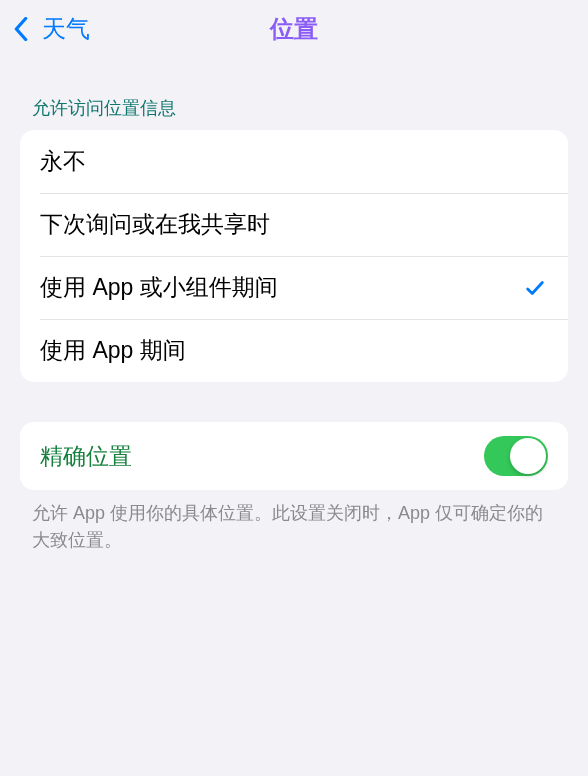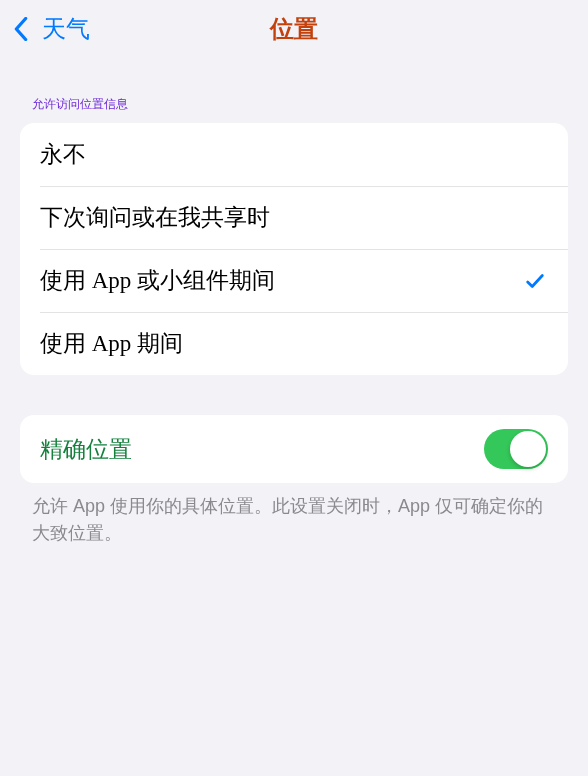--- a/index.html
+++ b/index.html
@@ -44,35 +44,34 @@
       margin-left: 12px;
       font-size: 24px;
       color: #007aff;
     }
     .nav-title {
       position: absolute;
       left: 50%;
       transform: translateX(-50%);
       font-size: 24px;
       font-weight: 600;
-      color: #c2410c;
+      color: #8b5cf6;
     }
     .content {
       padding: 0 20px;
     }
     .section-header {
-      font-size: 12px;
-      color: #6d28d9;
+      font-size: 18px;
+      color: #0f766e;
       padding: 38px 12px 10px 12px;
     }
     .group {
       background: #ffffff;
       border-radius: 14px;
       overflow: hidden;
-      font-family: Liberation Serif, serif;
     }
     .row {
       display: flex;
       align-items: center;
       justify-content: space-between;
       min-height: 62px;
       padding: 16px 20px;
       font-size: 23px;
       color: #000;
       cursor: pointer;

